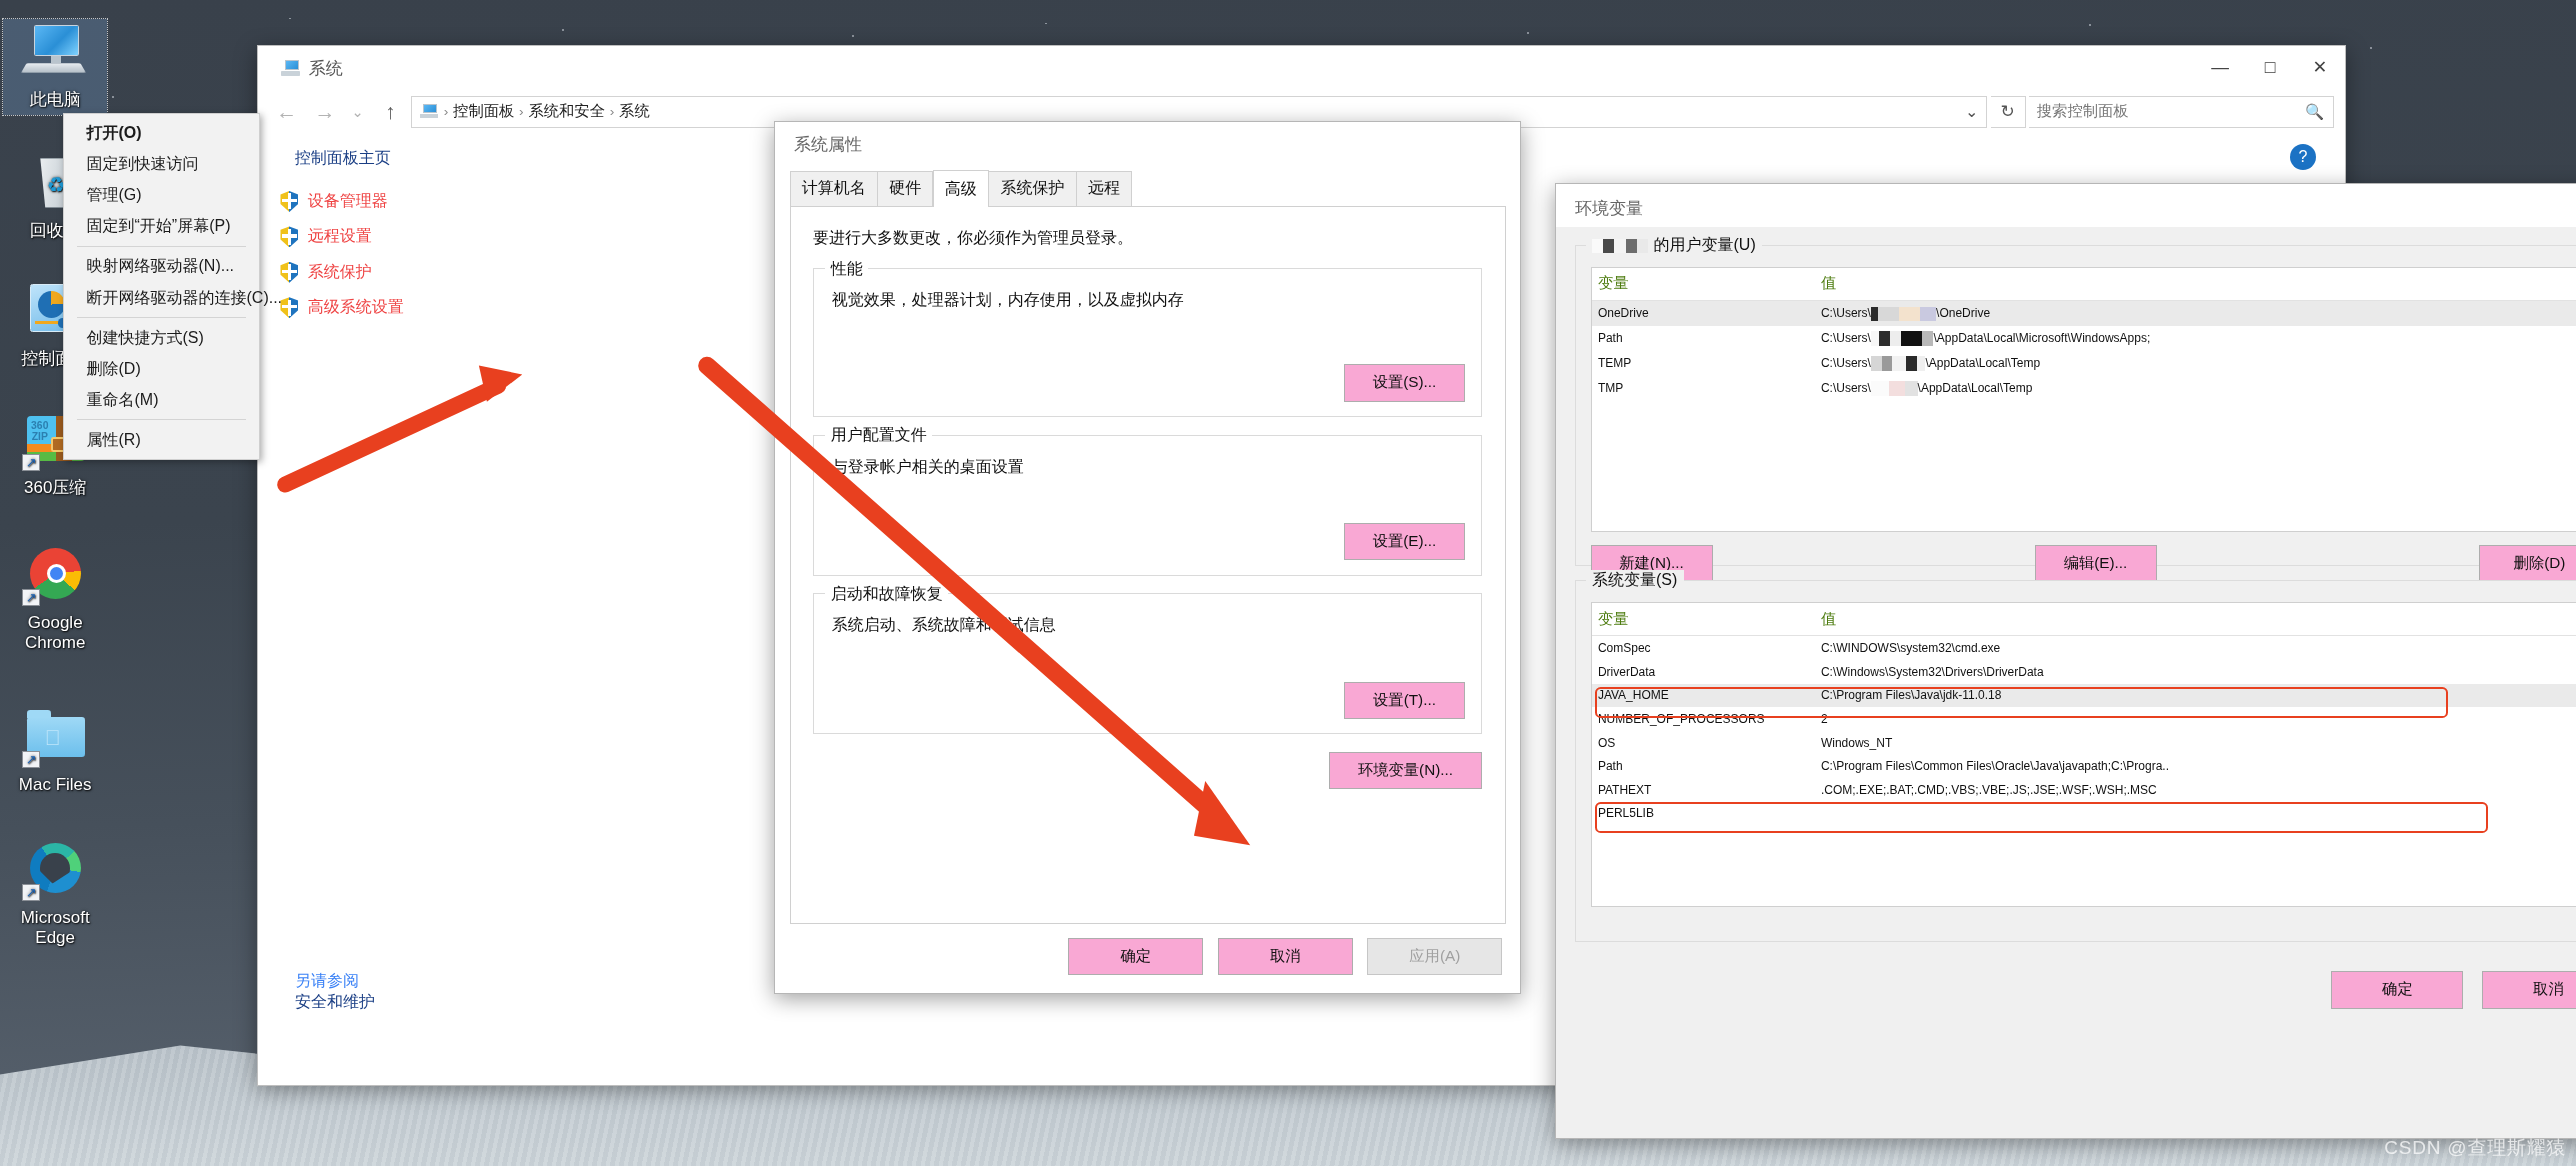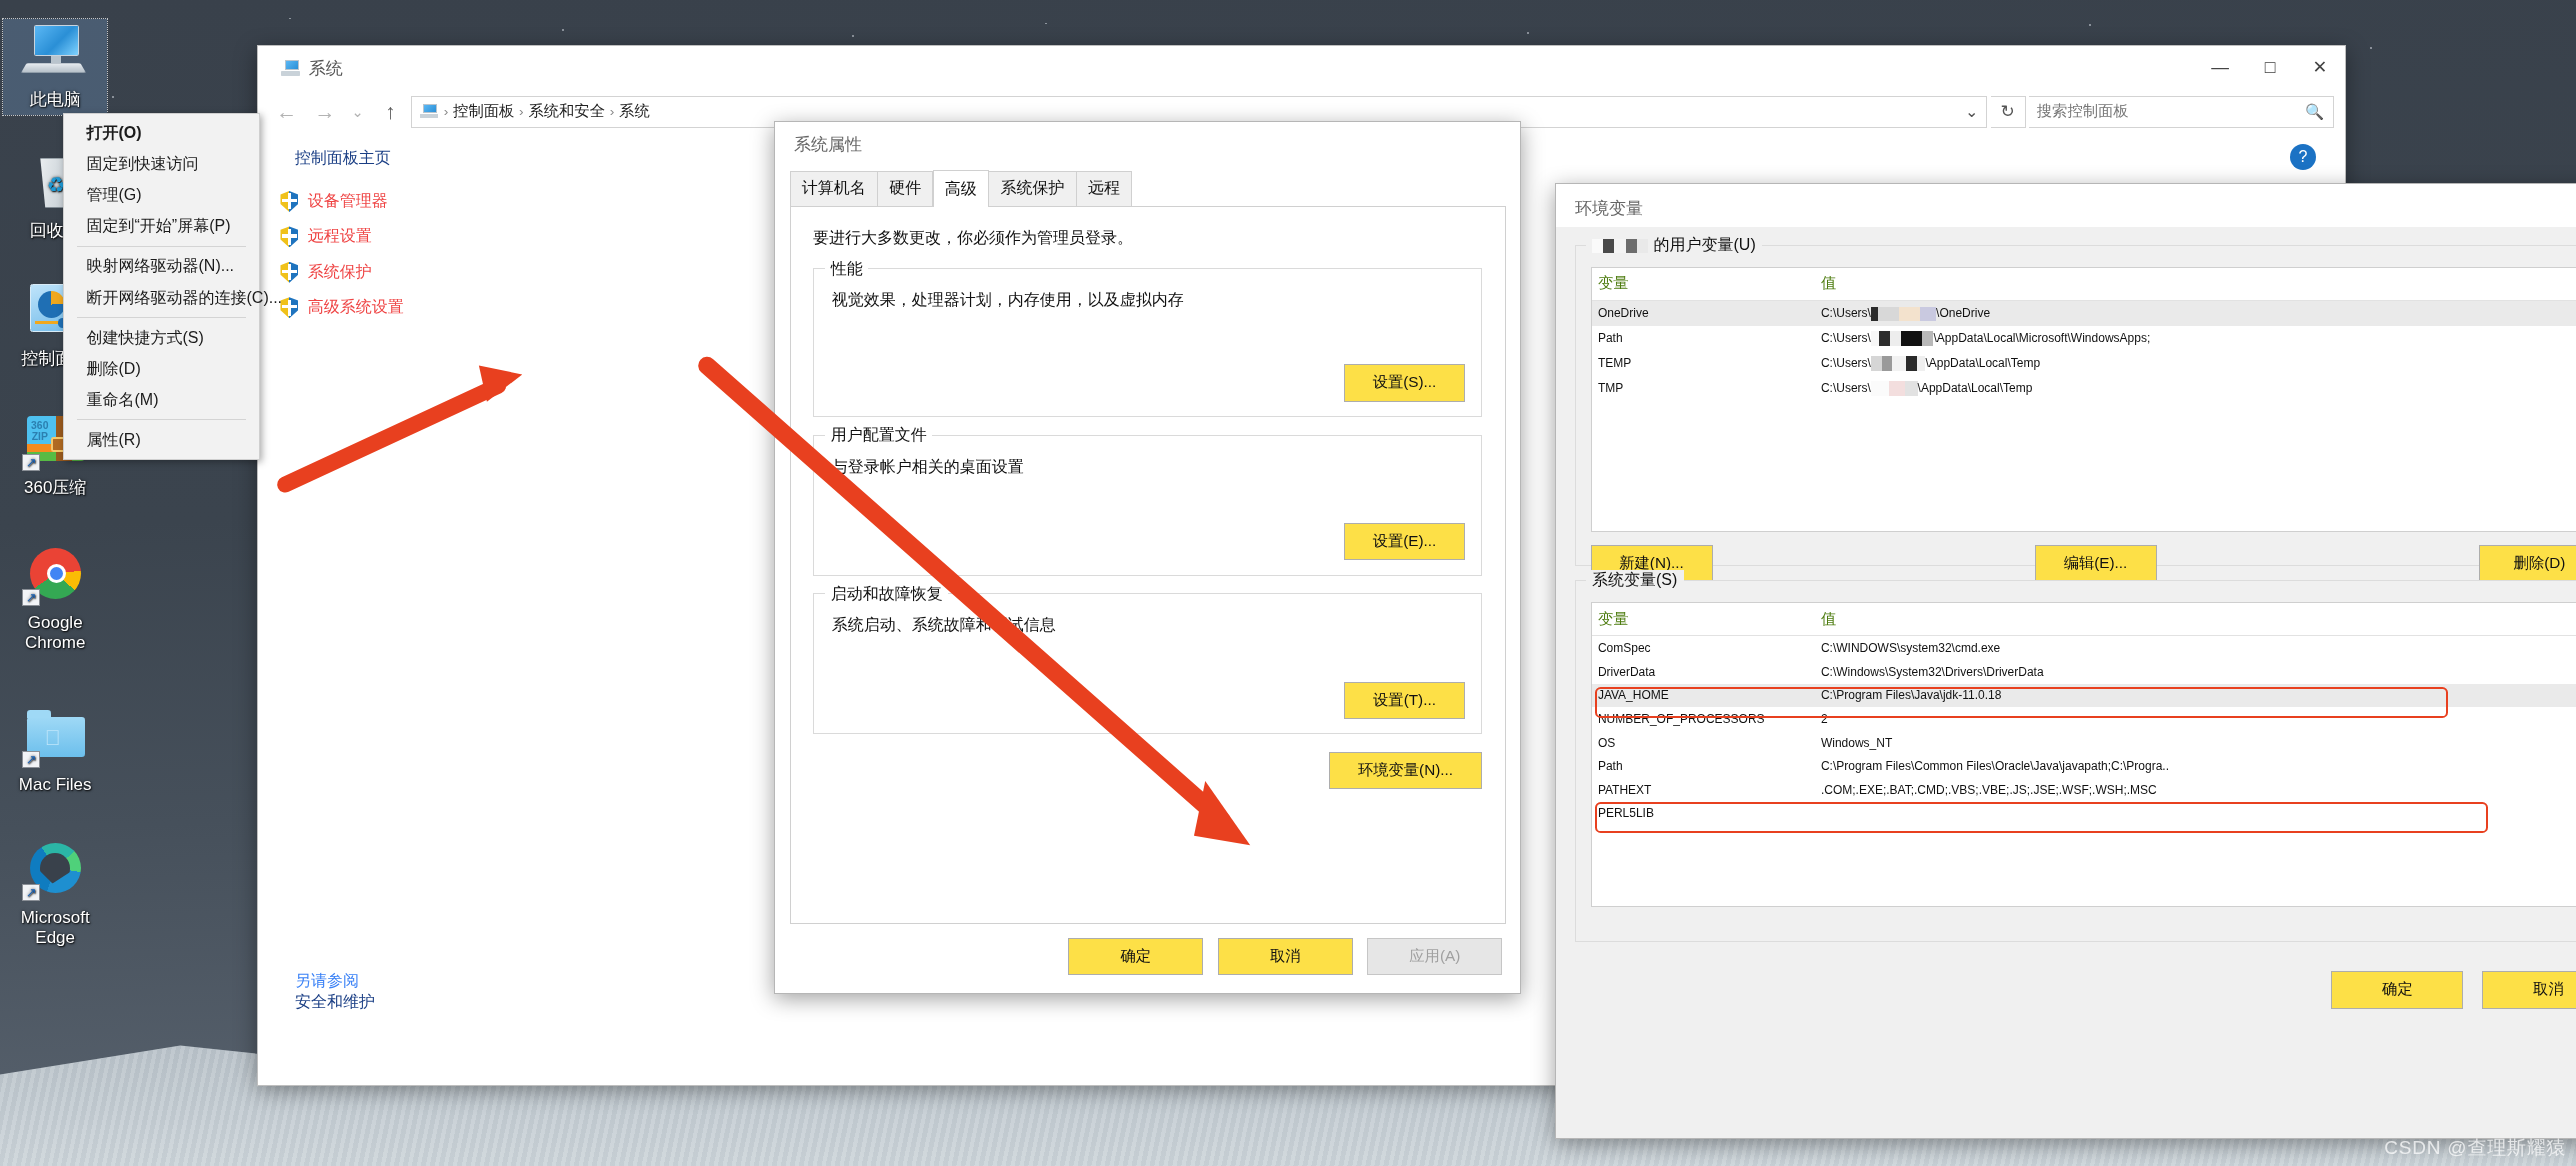--- a/index.html
+++ b/index.html
@@ -148,21 +148,21 @@
             border-bottom: 0.8px solid #d0d0d0; height: 34px; }
   .sptab { padding: 5.6px 11.2px 7.2px; font-size: 16px; background: #f0f0f0; border: 0.8px solid #d0d0d0;
            border-bottom: none; color: #111; margin-right: -0.8px; }
   .sptab.active { background: #fff; position: relative; top: 0.8px; padding-top: 8px; }
   #spcontent { position: absolute; left: 14.5px; top: 85px; right: 14.5px; bottom: 69px;
                border: 0.8px solid #d0d0d0; border-top: none; background: #fff; padding: 21px 22.5px 0; }
   .sp-note { font-size: 16px; color: #111; margin-bottom: 19px; }
   .grp { position: relative; border: 0.8px solid #dadada; padding: 21px 17.7px 17.7px; margin-bottom: 17.7px; }
   .grp > legend { position: absolute; top: -10.4px; left: 11.2px; background: #fff; padding: 0 5.6px; font-size: 16px; color: #111; }
   .grp-desc { font-size: 16px; color: #111; margin-bottom: 8px; }
-  .btn { background: #fde047; border: 0.8px solid #adadad; font-size: 15.3px; color: #111;
+  .btn { background: #f9a8d4; border: 0.8px solid #adadad; font-size: 15.3px; color: #111;
          padding: 7.2px 0; text-align: center; min-width: 121px; }
   .btn.disabled { color: #a0a0a0; background: #e6e6e6; border-color: #c6c6c6; }
   .row-right { display: flex; }
   #spfooter { position: absolute; right: 17.7px; bottom: 17.7px; display: flex; gap: 14.5px; }
 
   
   #envwin { left: 1555px; top: 183px; width: 1081px; height: 956px; border: 0.8px solid #b6b6b6; z-index: 60; }
   #envtitle { position: absolute; left: 19px; top: 13px; font-size: 17px; color: #666; }
   #envclose { position: absolute; right: 0; top: 0; }
   #envbody { position: absolute; left: 0; top: 43px; right: 0; bottom: 0; background: #f0f0f0; padding: 17.7px 19px 0; }

